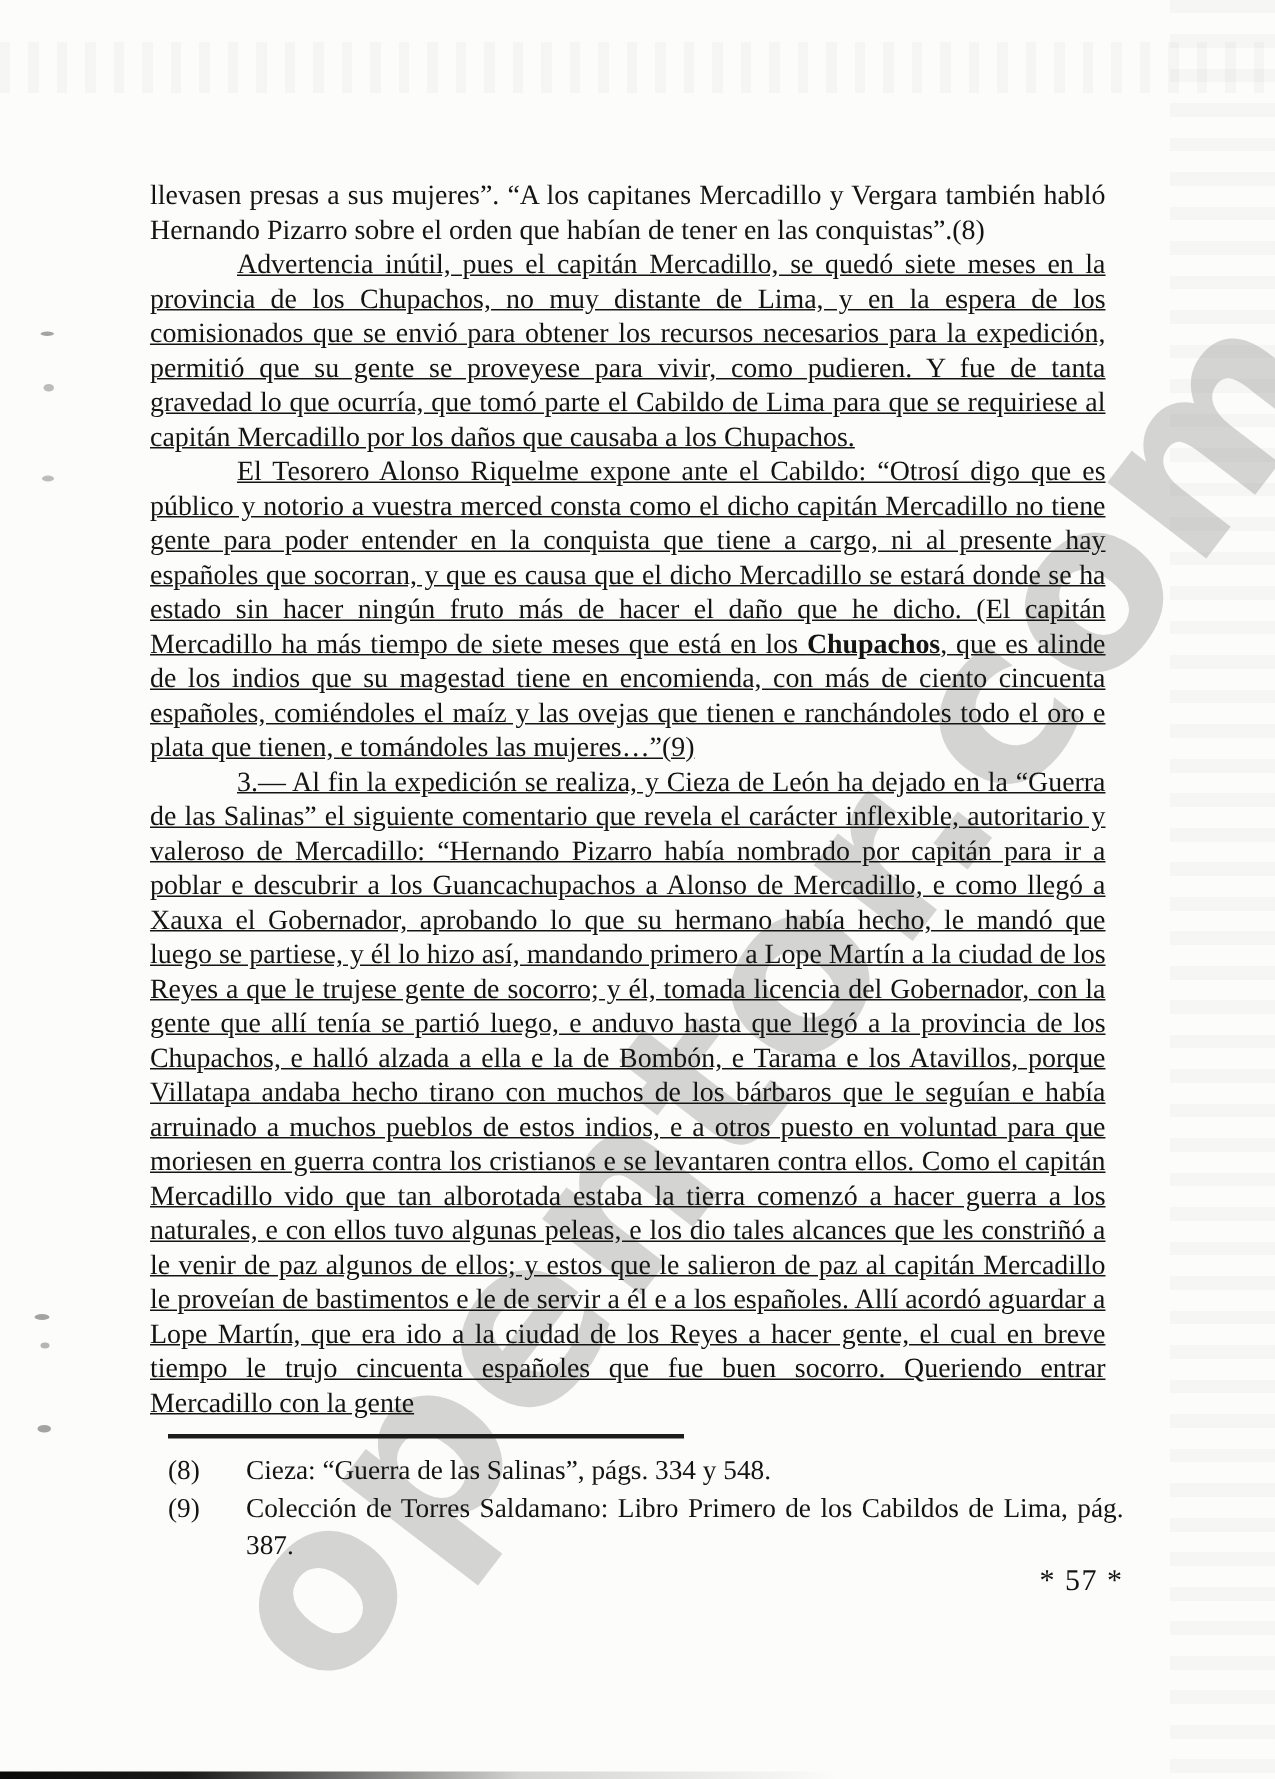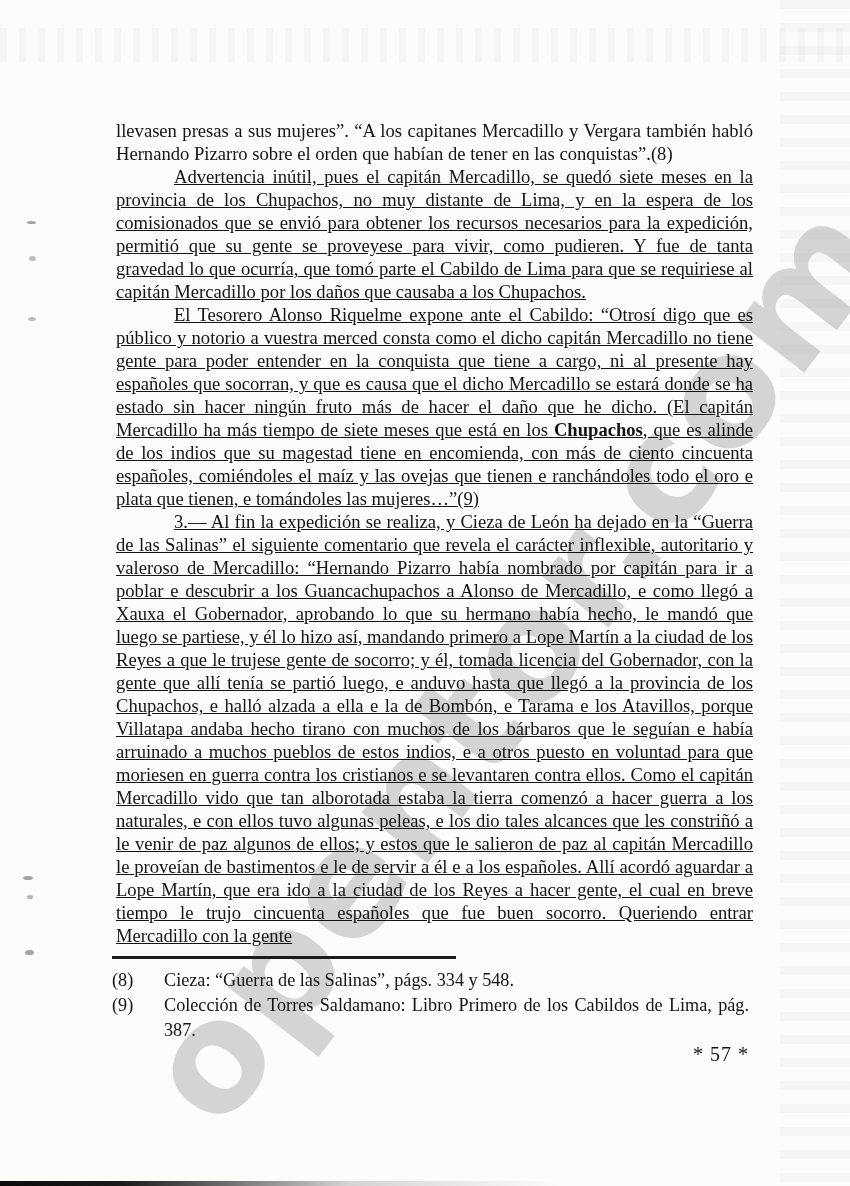--- a/index.html
+++ b/index.html
@@ -36,21 +36,21 @@
     font-size: 152px;
     letter-spacing: 4px;
     color: rgba(148,148,148,0.38);
     white-space: nowrap;
     z-index: 1;
     user-select: none;
   }
   .content { position: absolute; z-index: 2; inset: 0; }
   .text-column {
     position: absolute;
-    left: 116px;
+    left: 100px;
     top: 119px;
     width: 637px;
     font-size: 18.6px;
     line-height: 23px;
     text-align: justify;
   }
   .text-column p { text-align: justify; }
   .text-column p.indent { text-indent: 58px; text-decoration: underline; }
   .bold-term { font-weight: bold; }
   .footnote-block {

